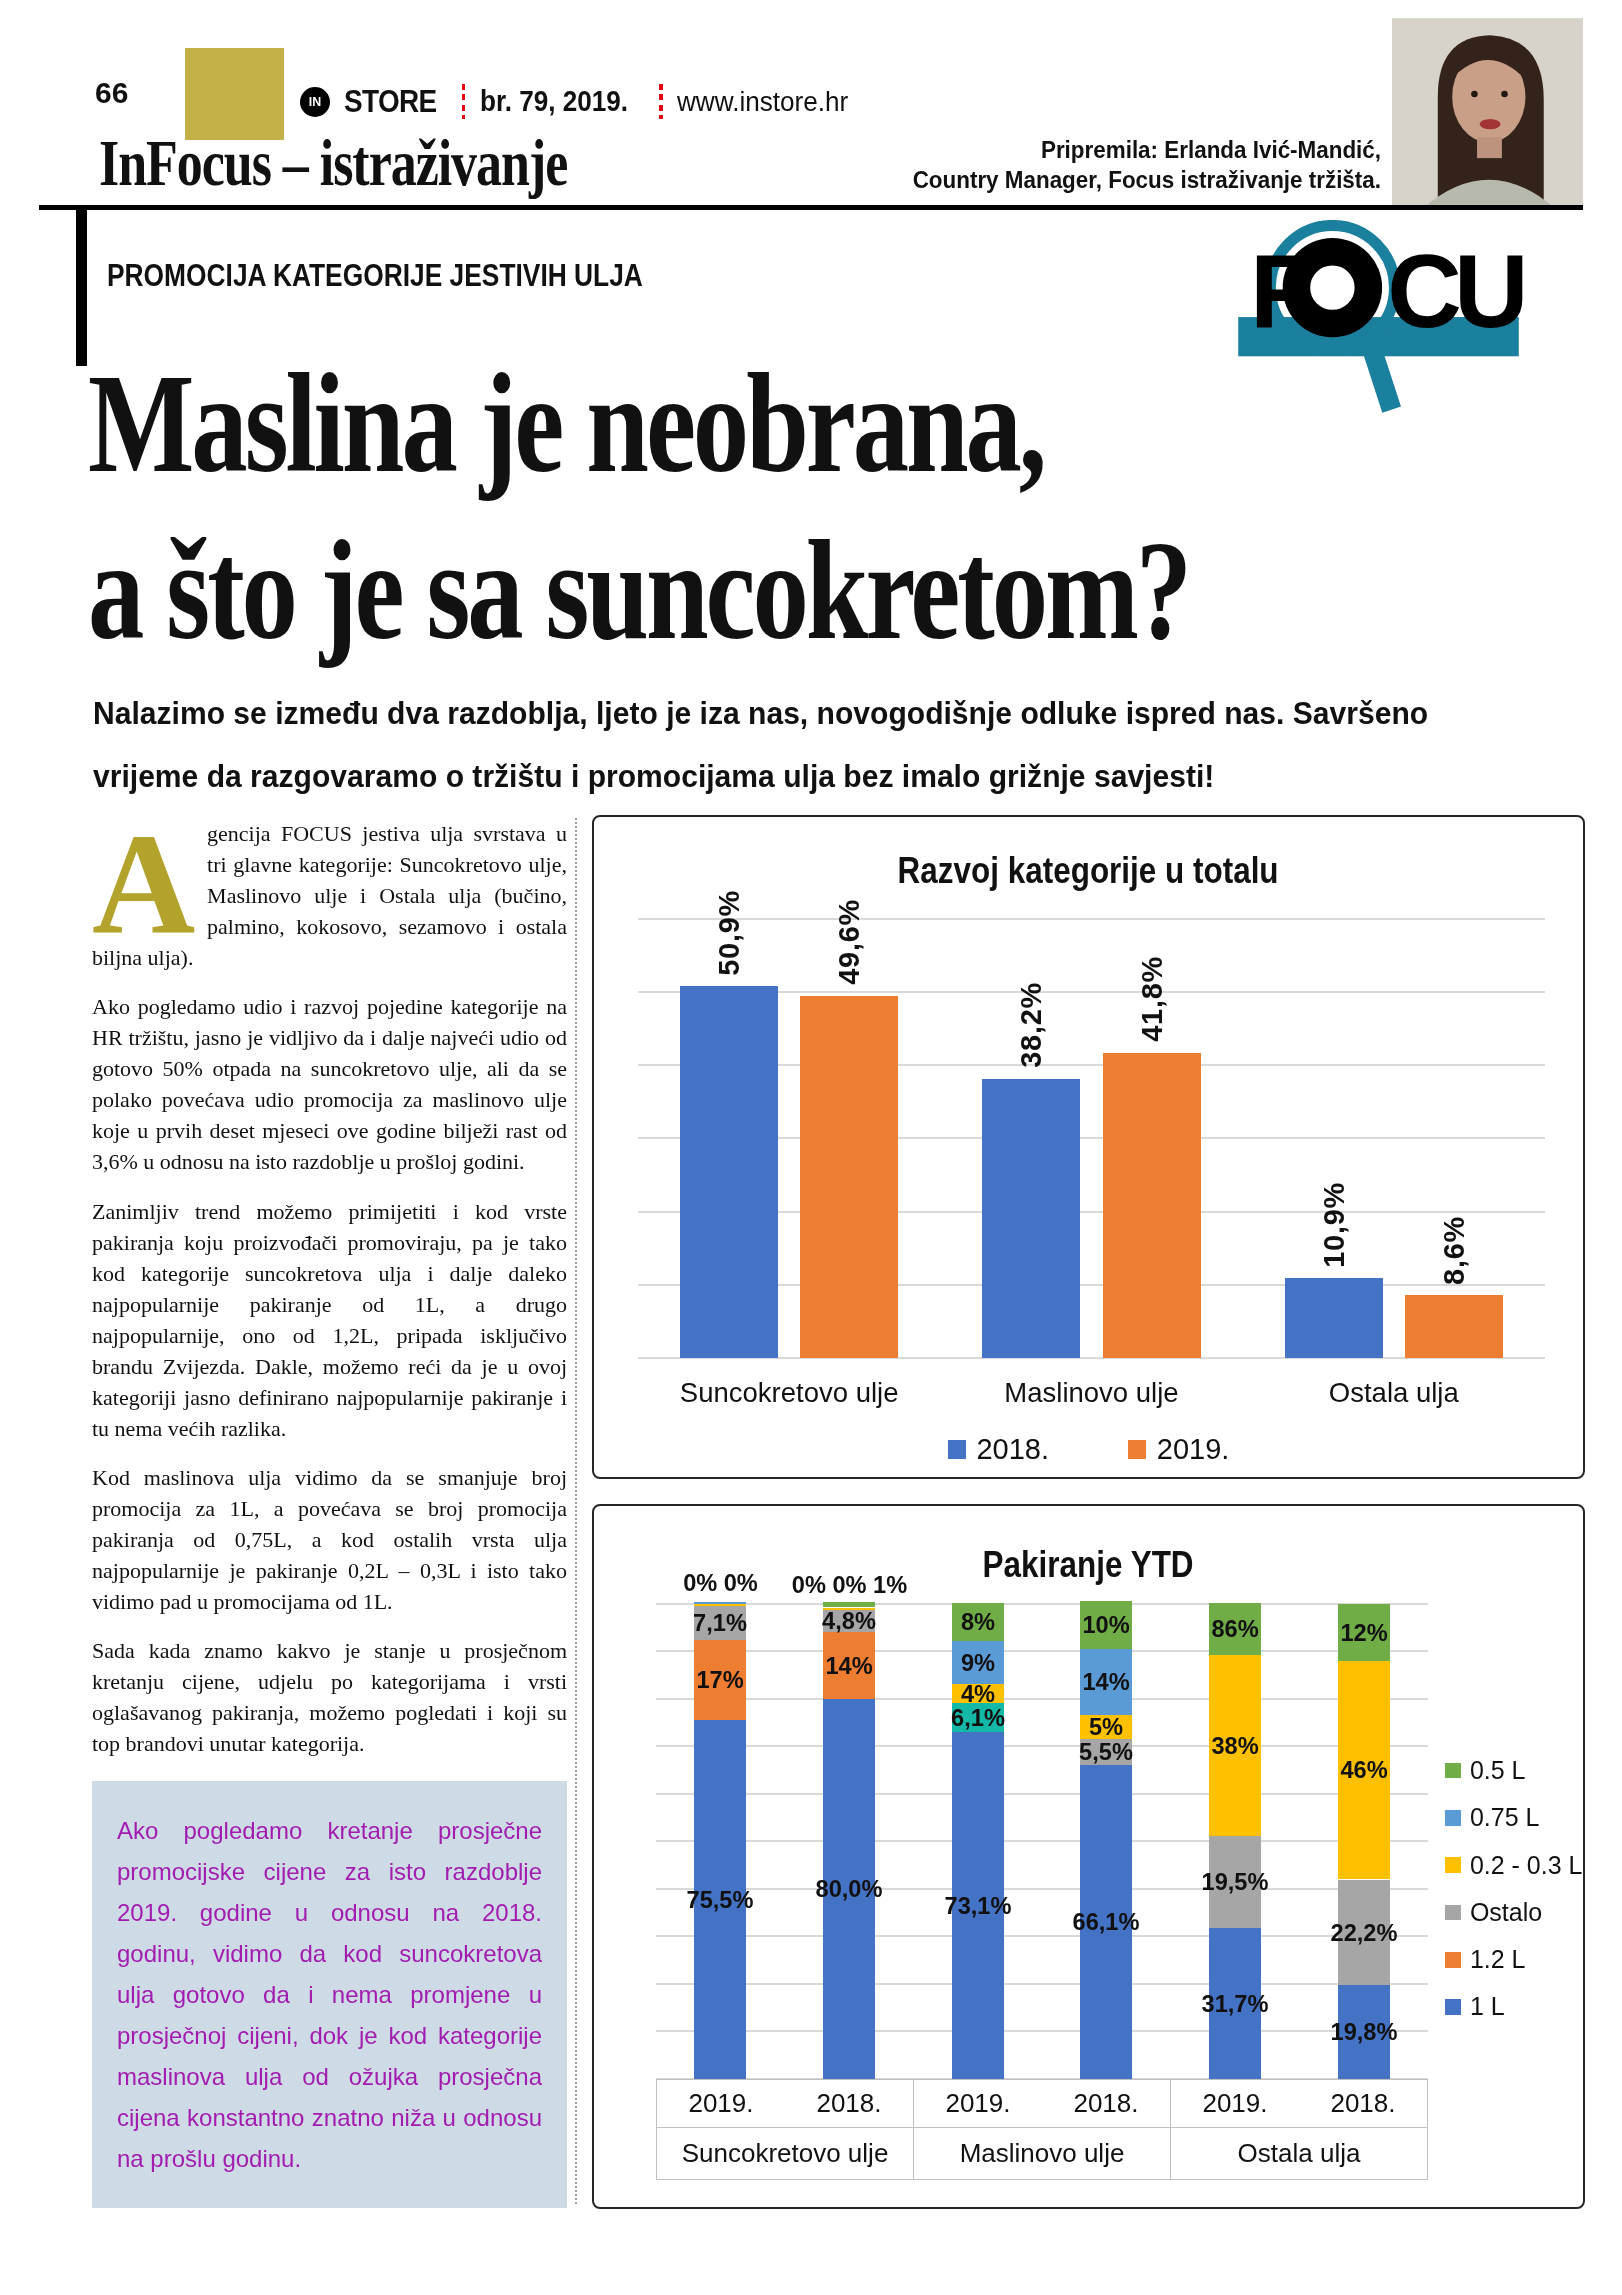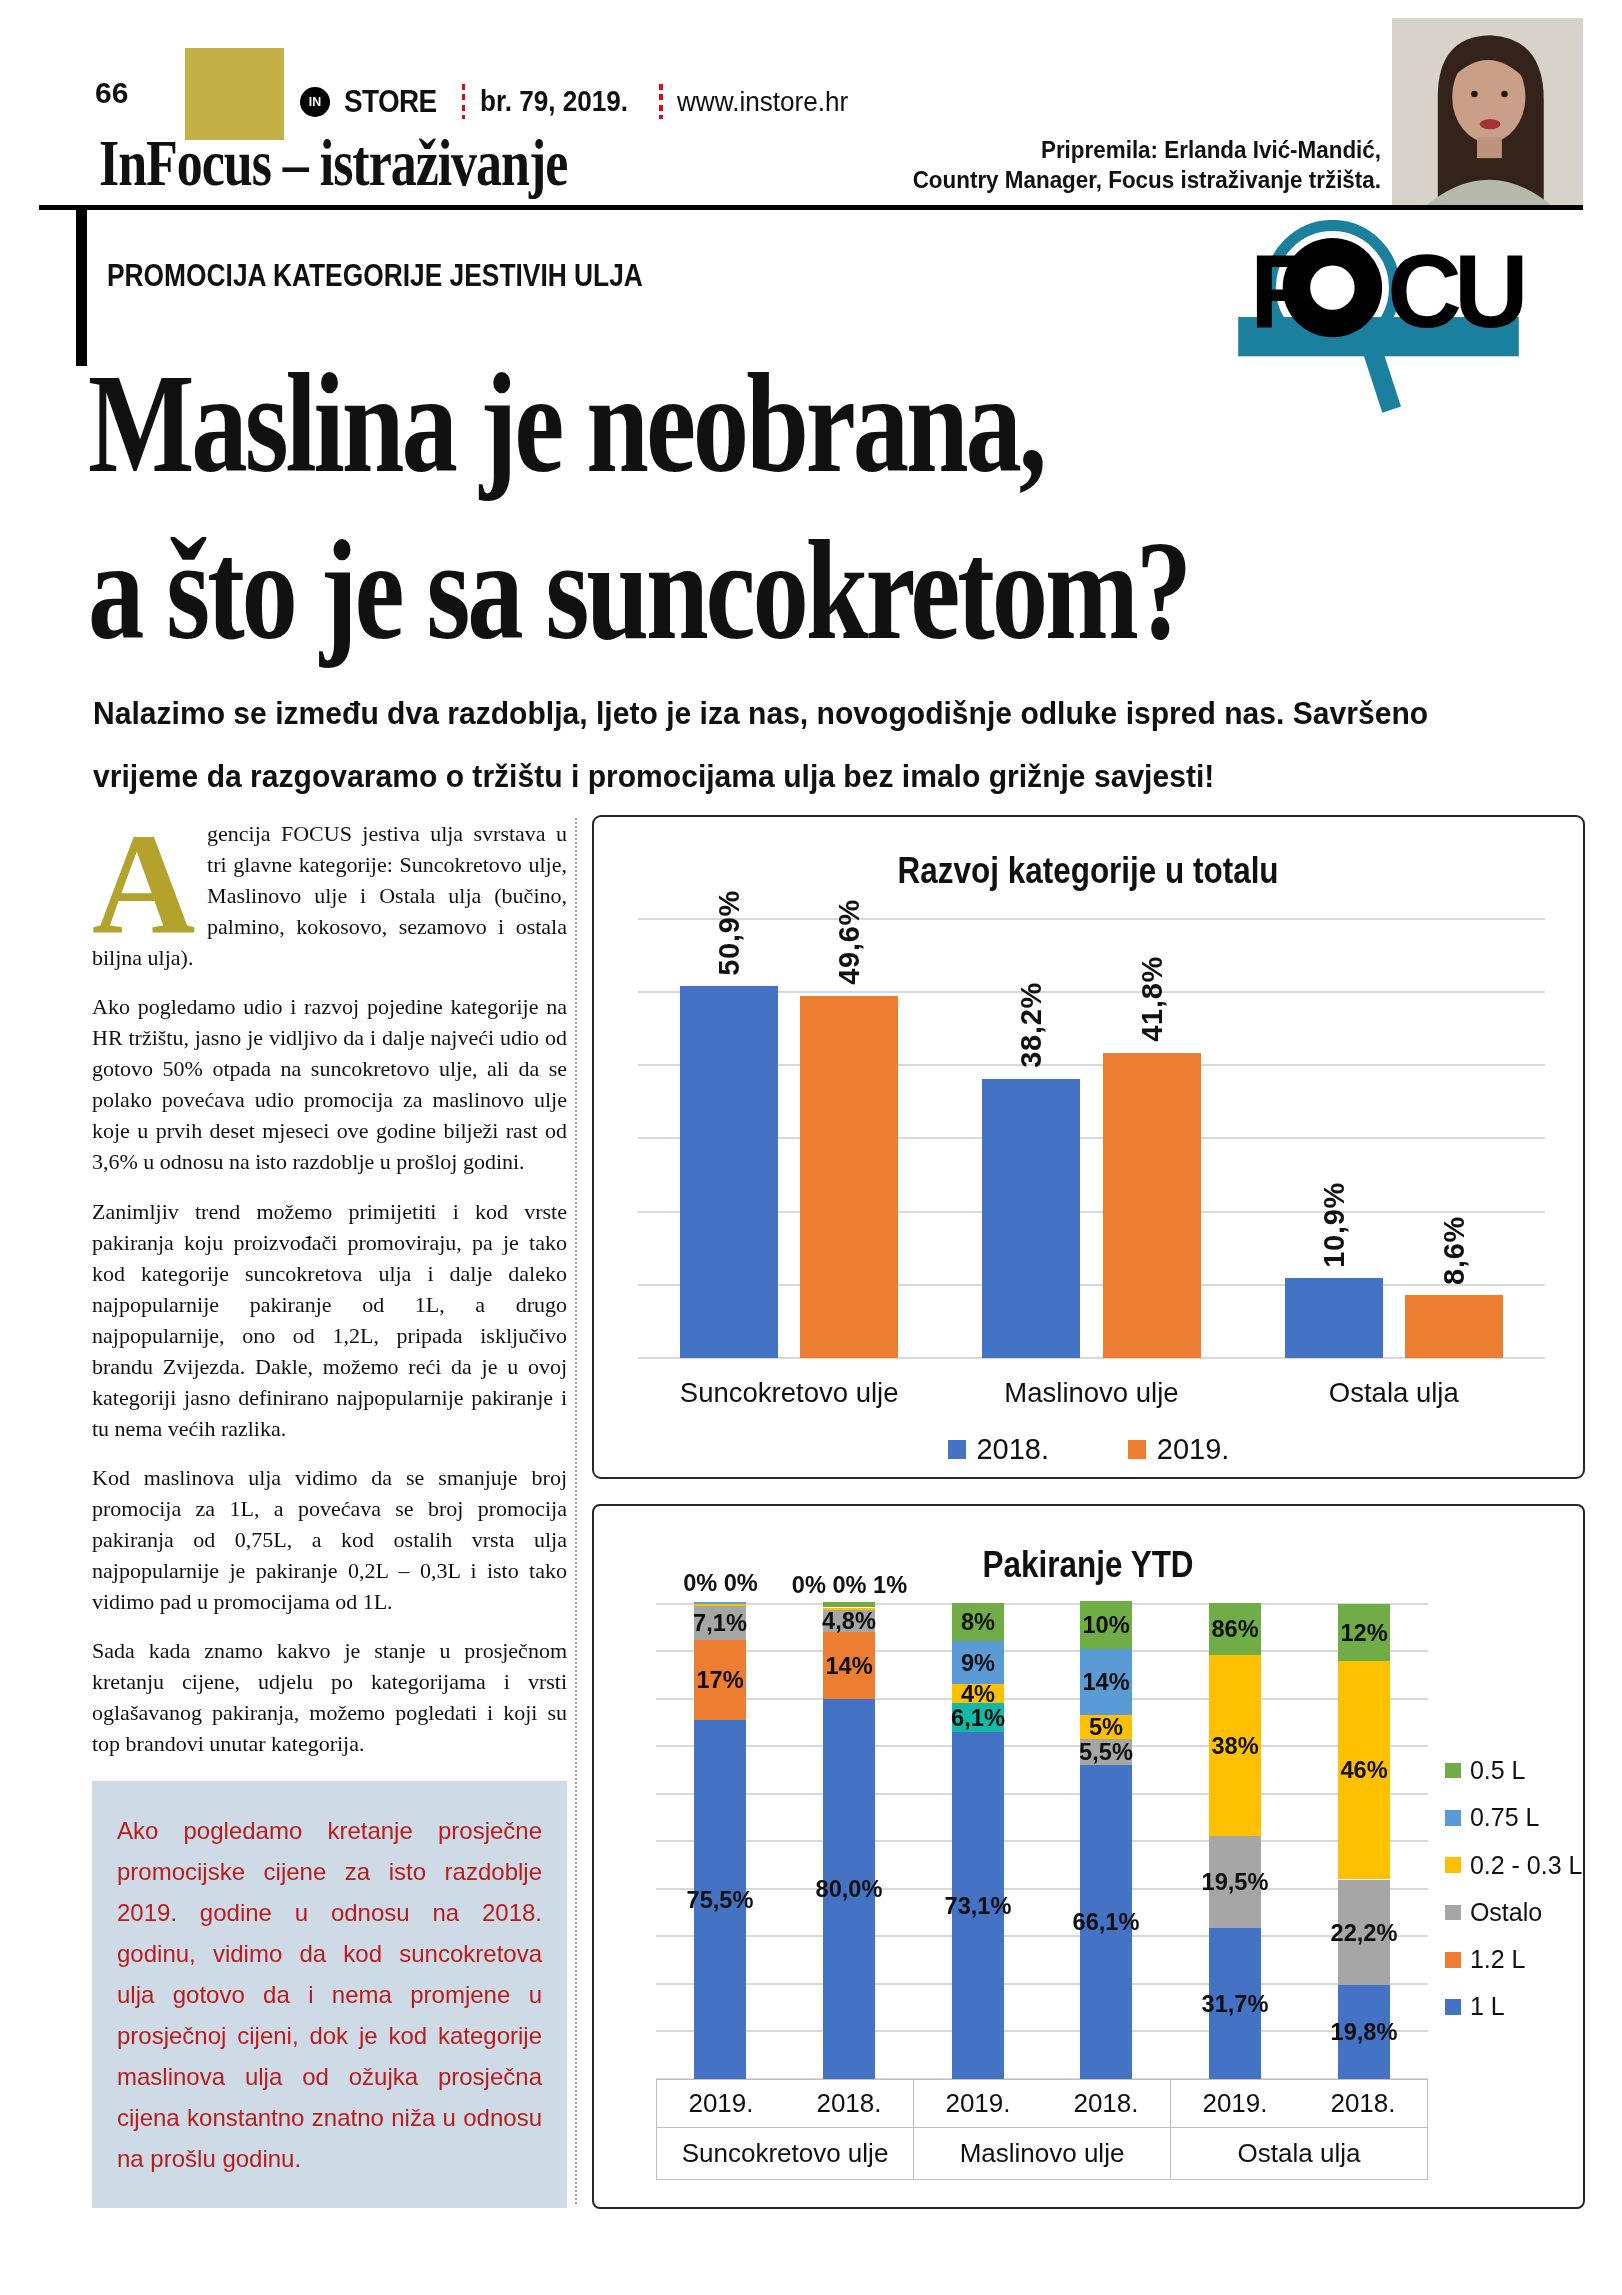--- a/index.html
+++ b/index.html
@@ -38,26 +38,26 @@
                 transform:scaleX(.8);transform-origin:left top;letter-spacing:-3.9px;white-space:nowrap;}
   .lead{left:93px;top:682px;width:1420px;font:bold 31px "Liberation Sans",sans-serif;
         line-height:63px;transform:scaleX(.97);transform-origin:left top;}
 
   
   .leftcol{left:92px;top:818px;width:475px;}
   .leftcol p{margin:0 0 18.3px 0;font:22px/31px "Liberation Serif",serif;text-align:justify;}
   .dropcap{float:left;font:bold 143px/113px "Liberation Serif",serif;color:#B3A22C;
            padding:10.5px 11.8px 0 0;}
   .hibox{margin-top:22px;background:#CEDBE6;padding:29px 25px;box-sizing:border-box;width:100%;
-         font:24px/41px "Liberation Sans",sans-serif;text-align:justify;color:#b91c1c;}
+         font:24px/41px "Liberation Sans",sans-serif;text-align:justify;color:#a21caf;}
   .coldivider{left:575px;top:818px;height:1386px;width:0;border-left:2px dotted #9aa0a6;}
 
   
   .panel{background:#fff;border:2.6px solid #262626;border-radius:7.9px;}
-  .chart1{left:592px;top:815px;width:989px;height:660px;border-radius:9px;}
+  .chart1{left:592px;top:815px;width:989px;height:660px;}
   .chart2{left:592px;top:1504px;width:989px;height:701px;}
   .ctitle{position:absolute;left:0;right:0;text-align:center;
           font:bold 37px "Liberation Sans",sans-serif;}
   .ctitle>span{display:inline-block;transform:scaleX(.85);}
   .plot{position:absolute;}
   .gridline{position:absolute;left:0;right:0;height:2px;background:#D9D9D9;}
   .c1bar,.c2seg{position:absolute;bottom:0;}
   .c1lw{position:absolute;display:flex;justify-content:center;}
   .c1rl{writing-mode:vertical-rl;transform:rotate(180deg);
         font:bold 29px "Liberation Sans",sans-serif;letter-spacing:0.7px;}

